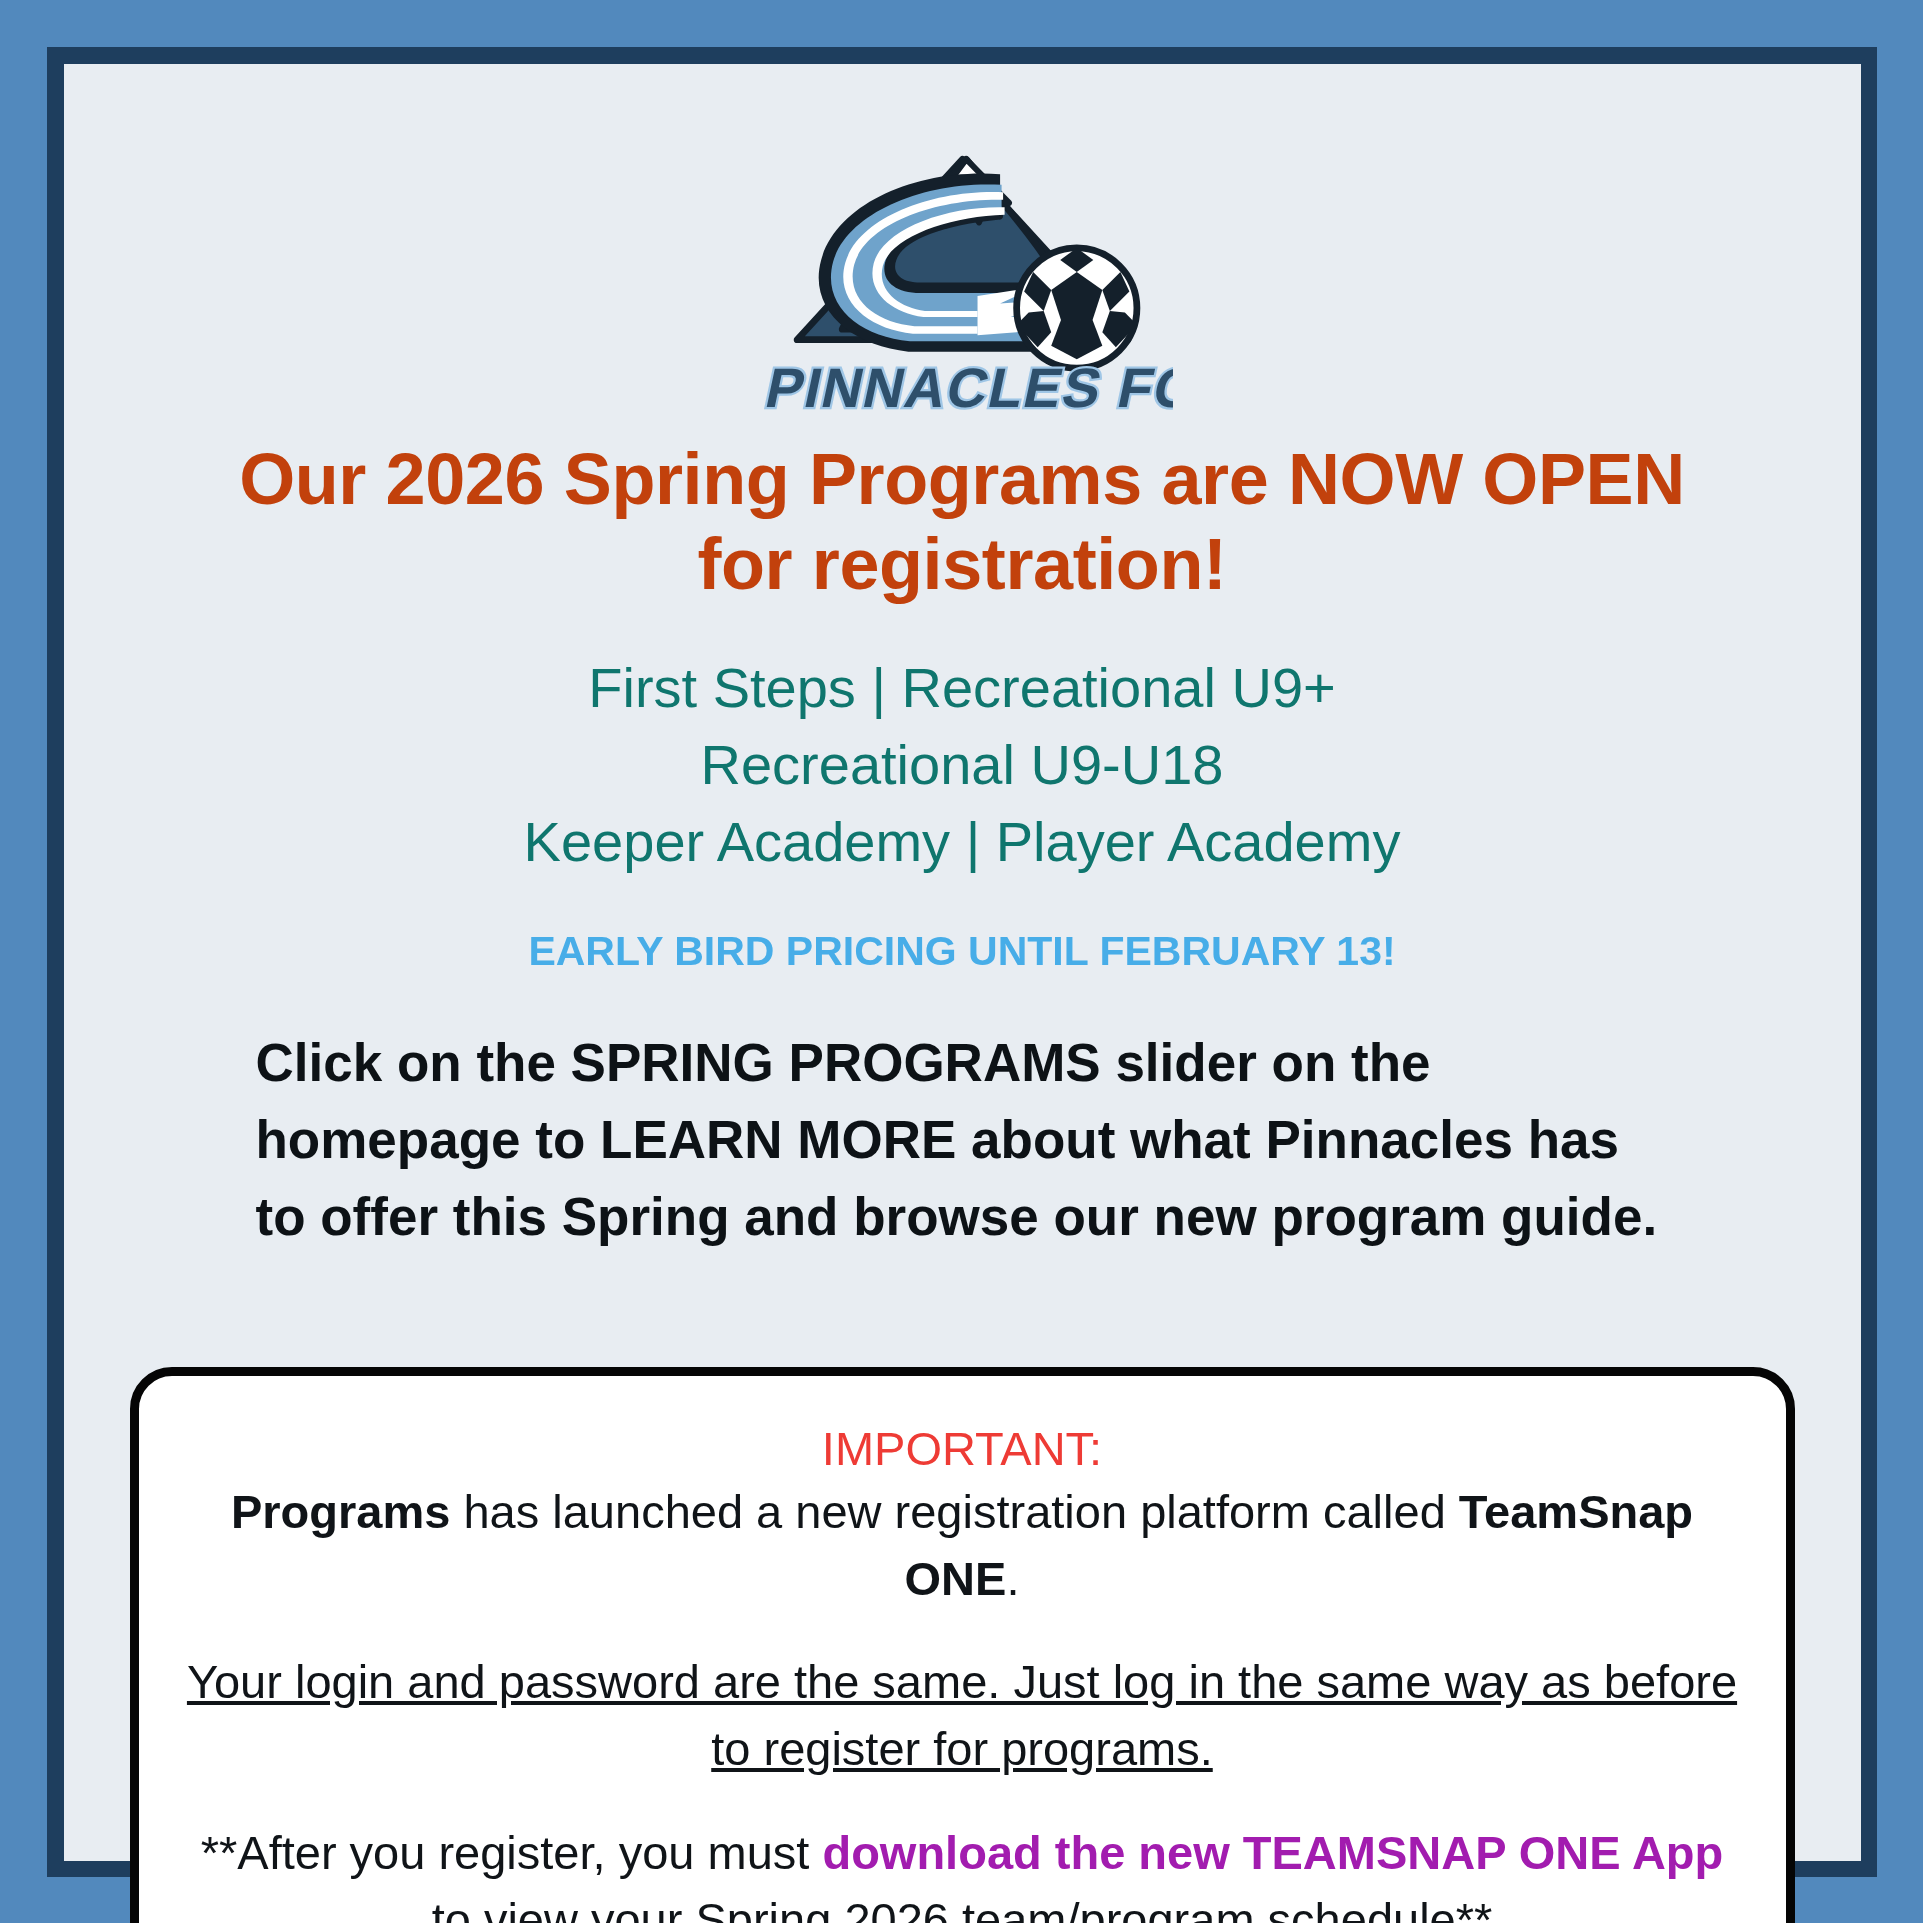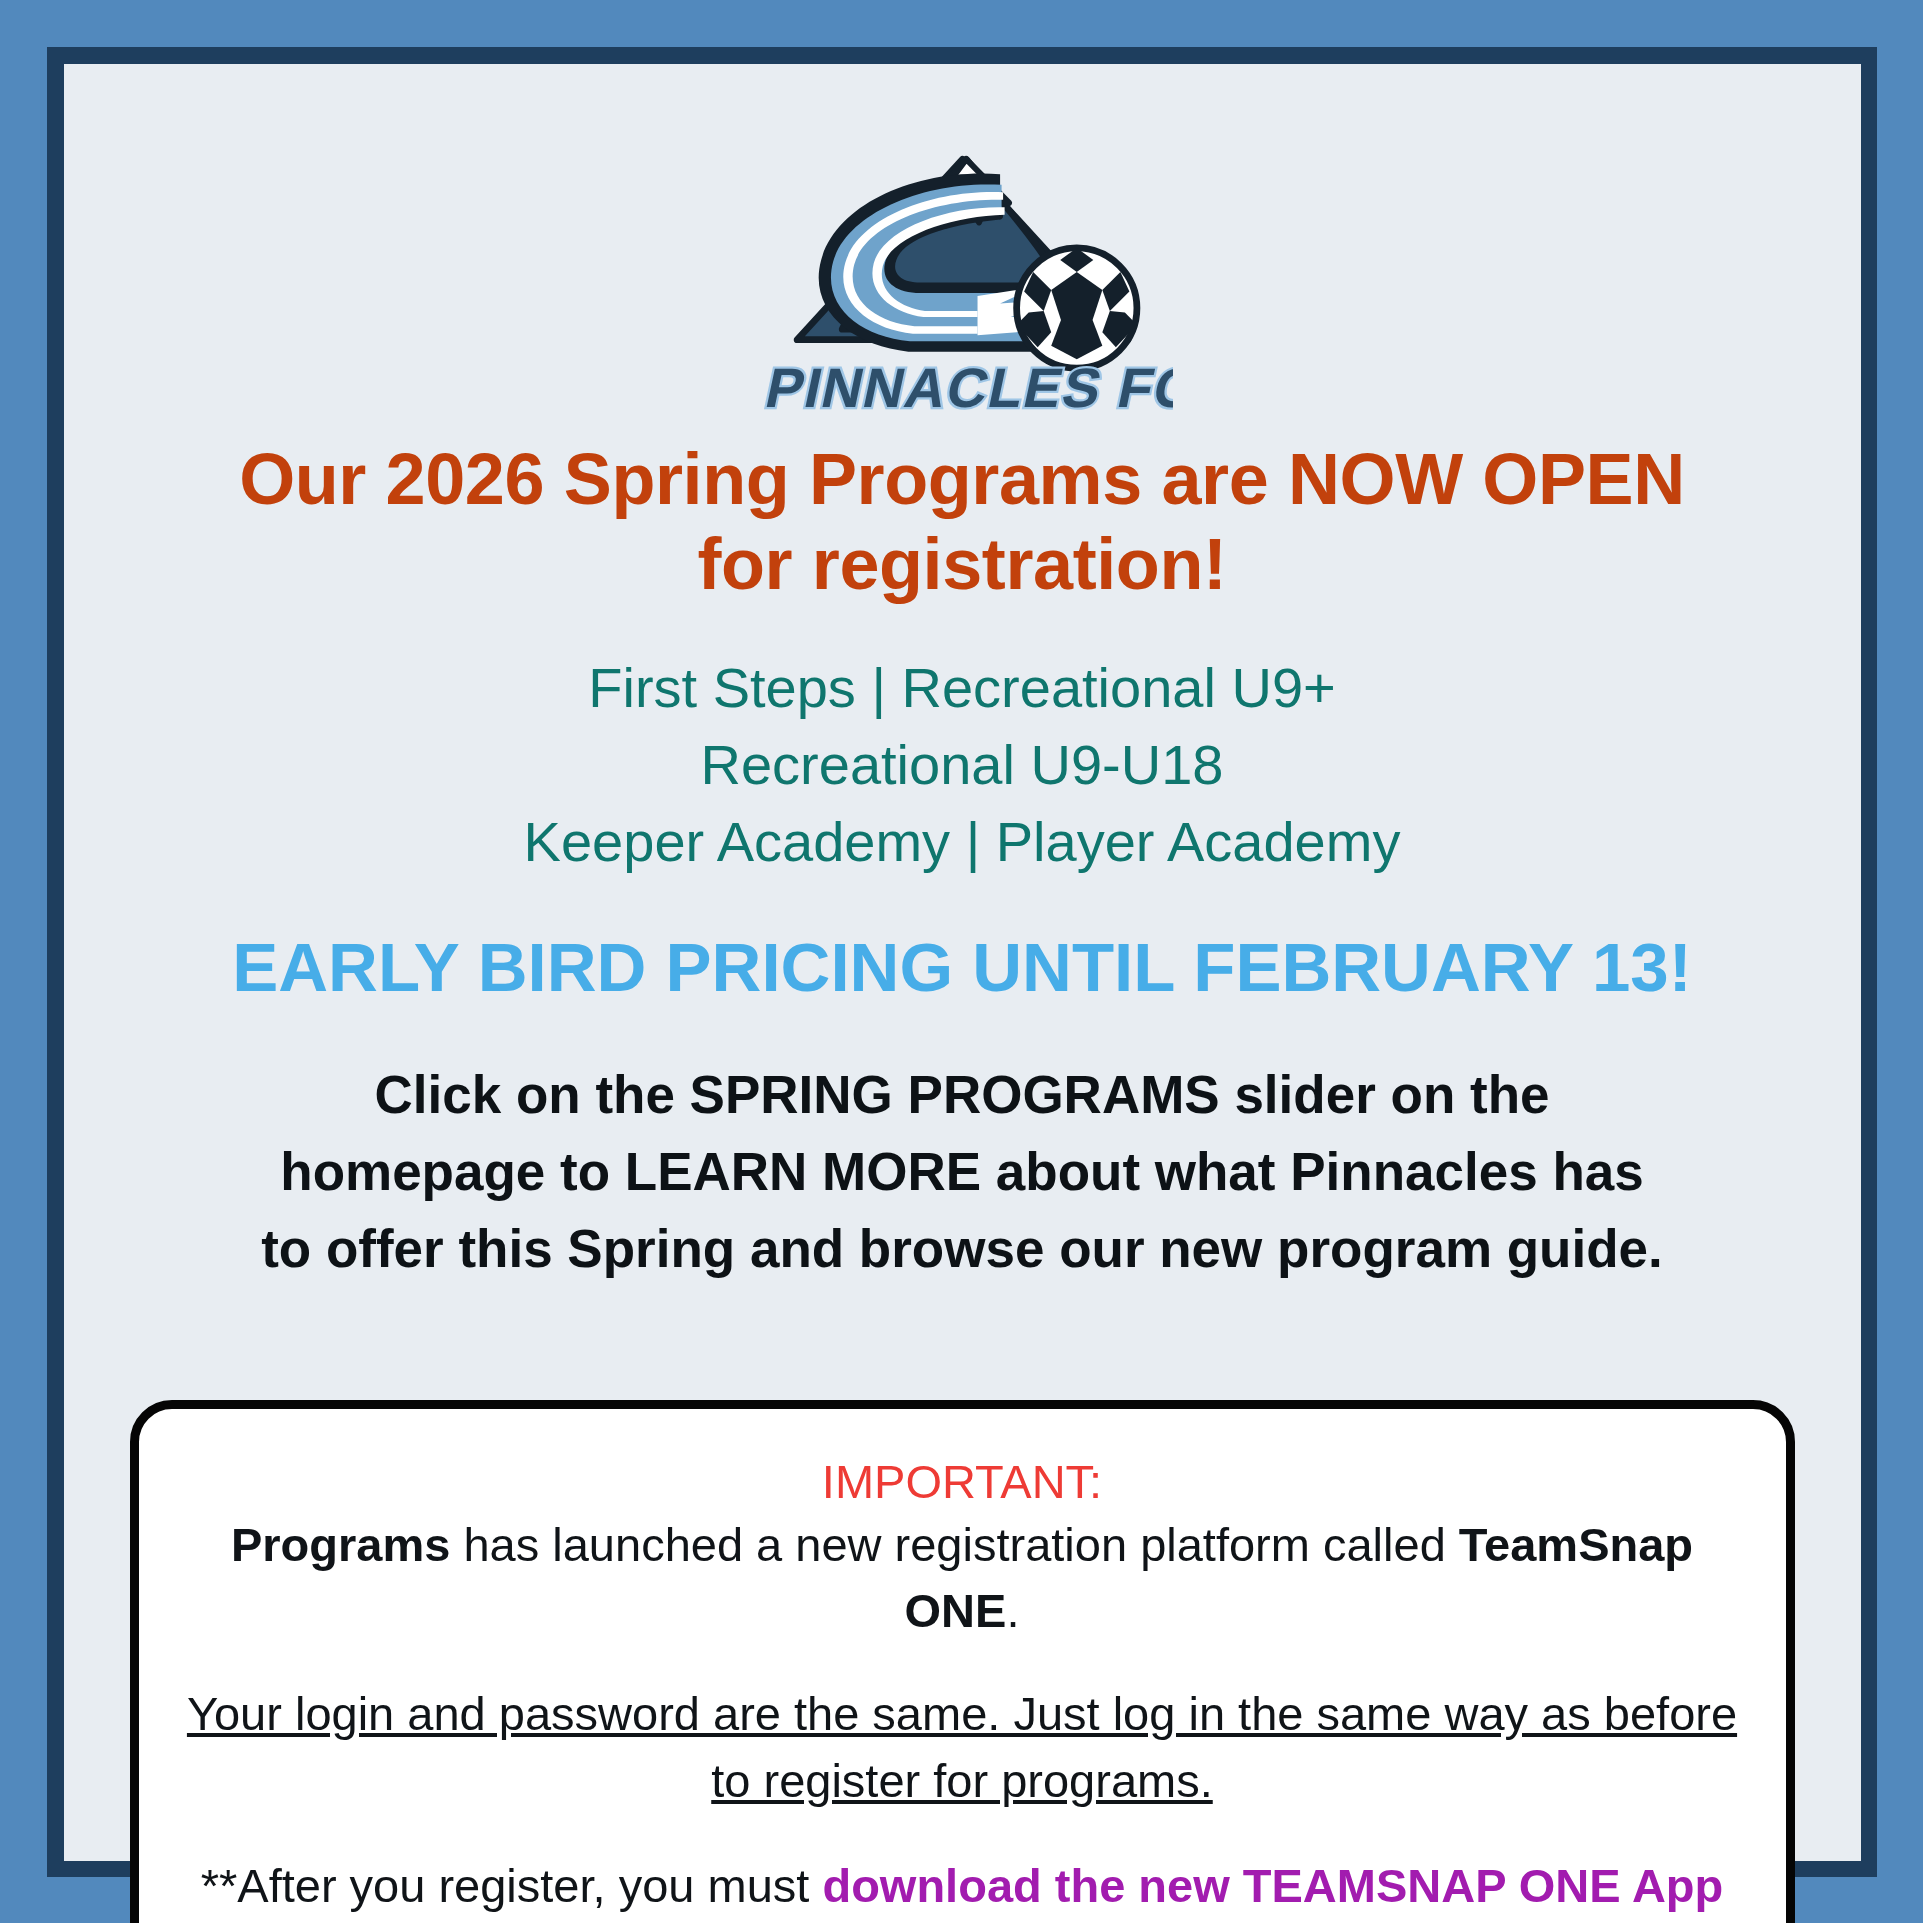--- a/index.html
+++ b/index.html
@@ -68,32 +68,31 @@
     font-size: 56px;
     line-height: 1.38;
     font-weight: 400;
     color: #0f766e;
   }
   .programs div { white-space: nowrap; }
 
   .earlybird {
     margin-top: 47px;
     text-align: center;
-    font-size: 69px;
+    font-size: 41px;
     line-height: 1.15;
     font-weight: 800;
     letter-spacing: 0px;
     color: #47ADE8;
     white-space: nowrap;
   }
 
   .instruction {
     margin-top: 50px;
     max-width: 1413px;
-    text-align: center;
     font-size: 53px;
     line-height: 1.45;
     font-weight: 700;
     color: #0D1216;
   }
 
   
   .important-box {
     margin-top: 59px;
     width: 1665px;

